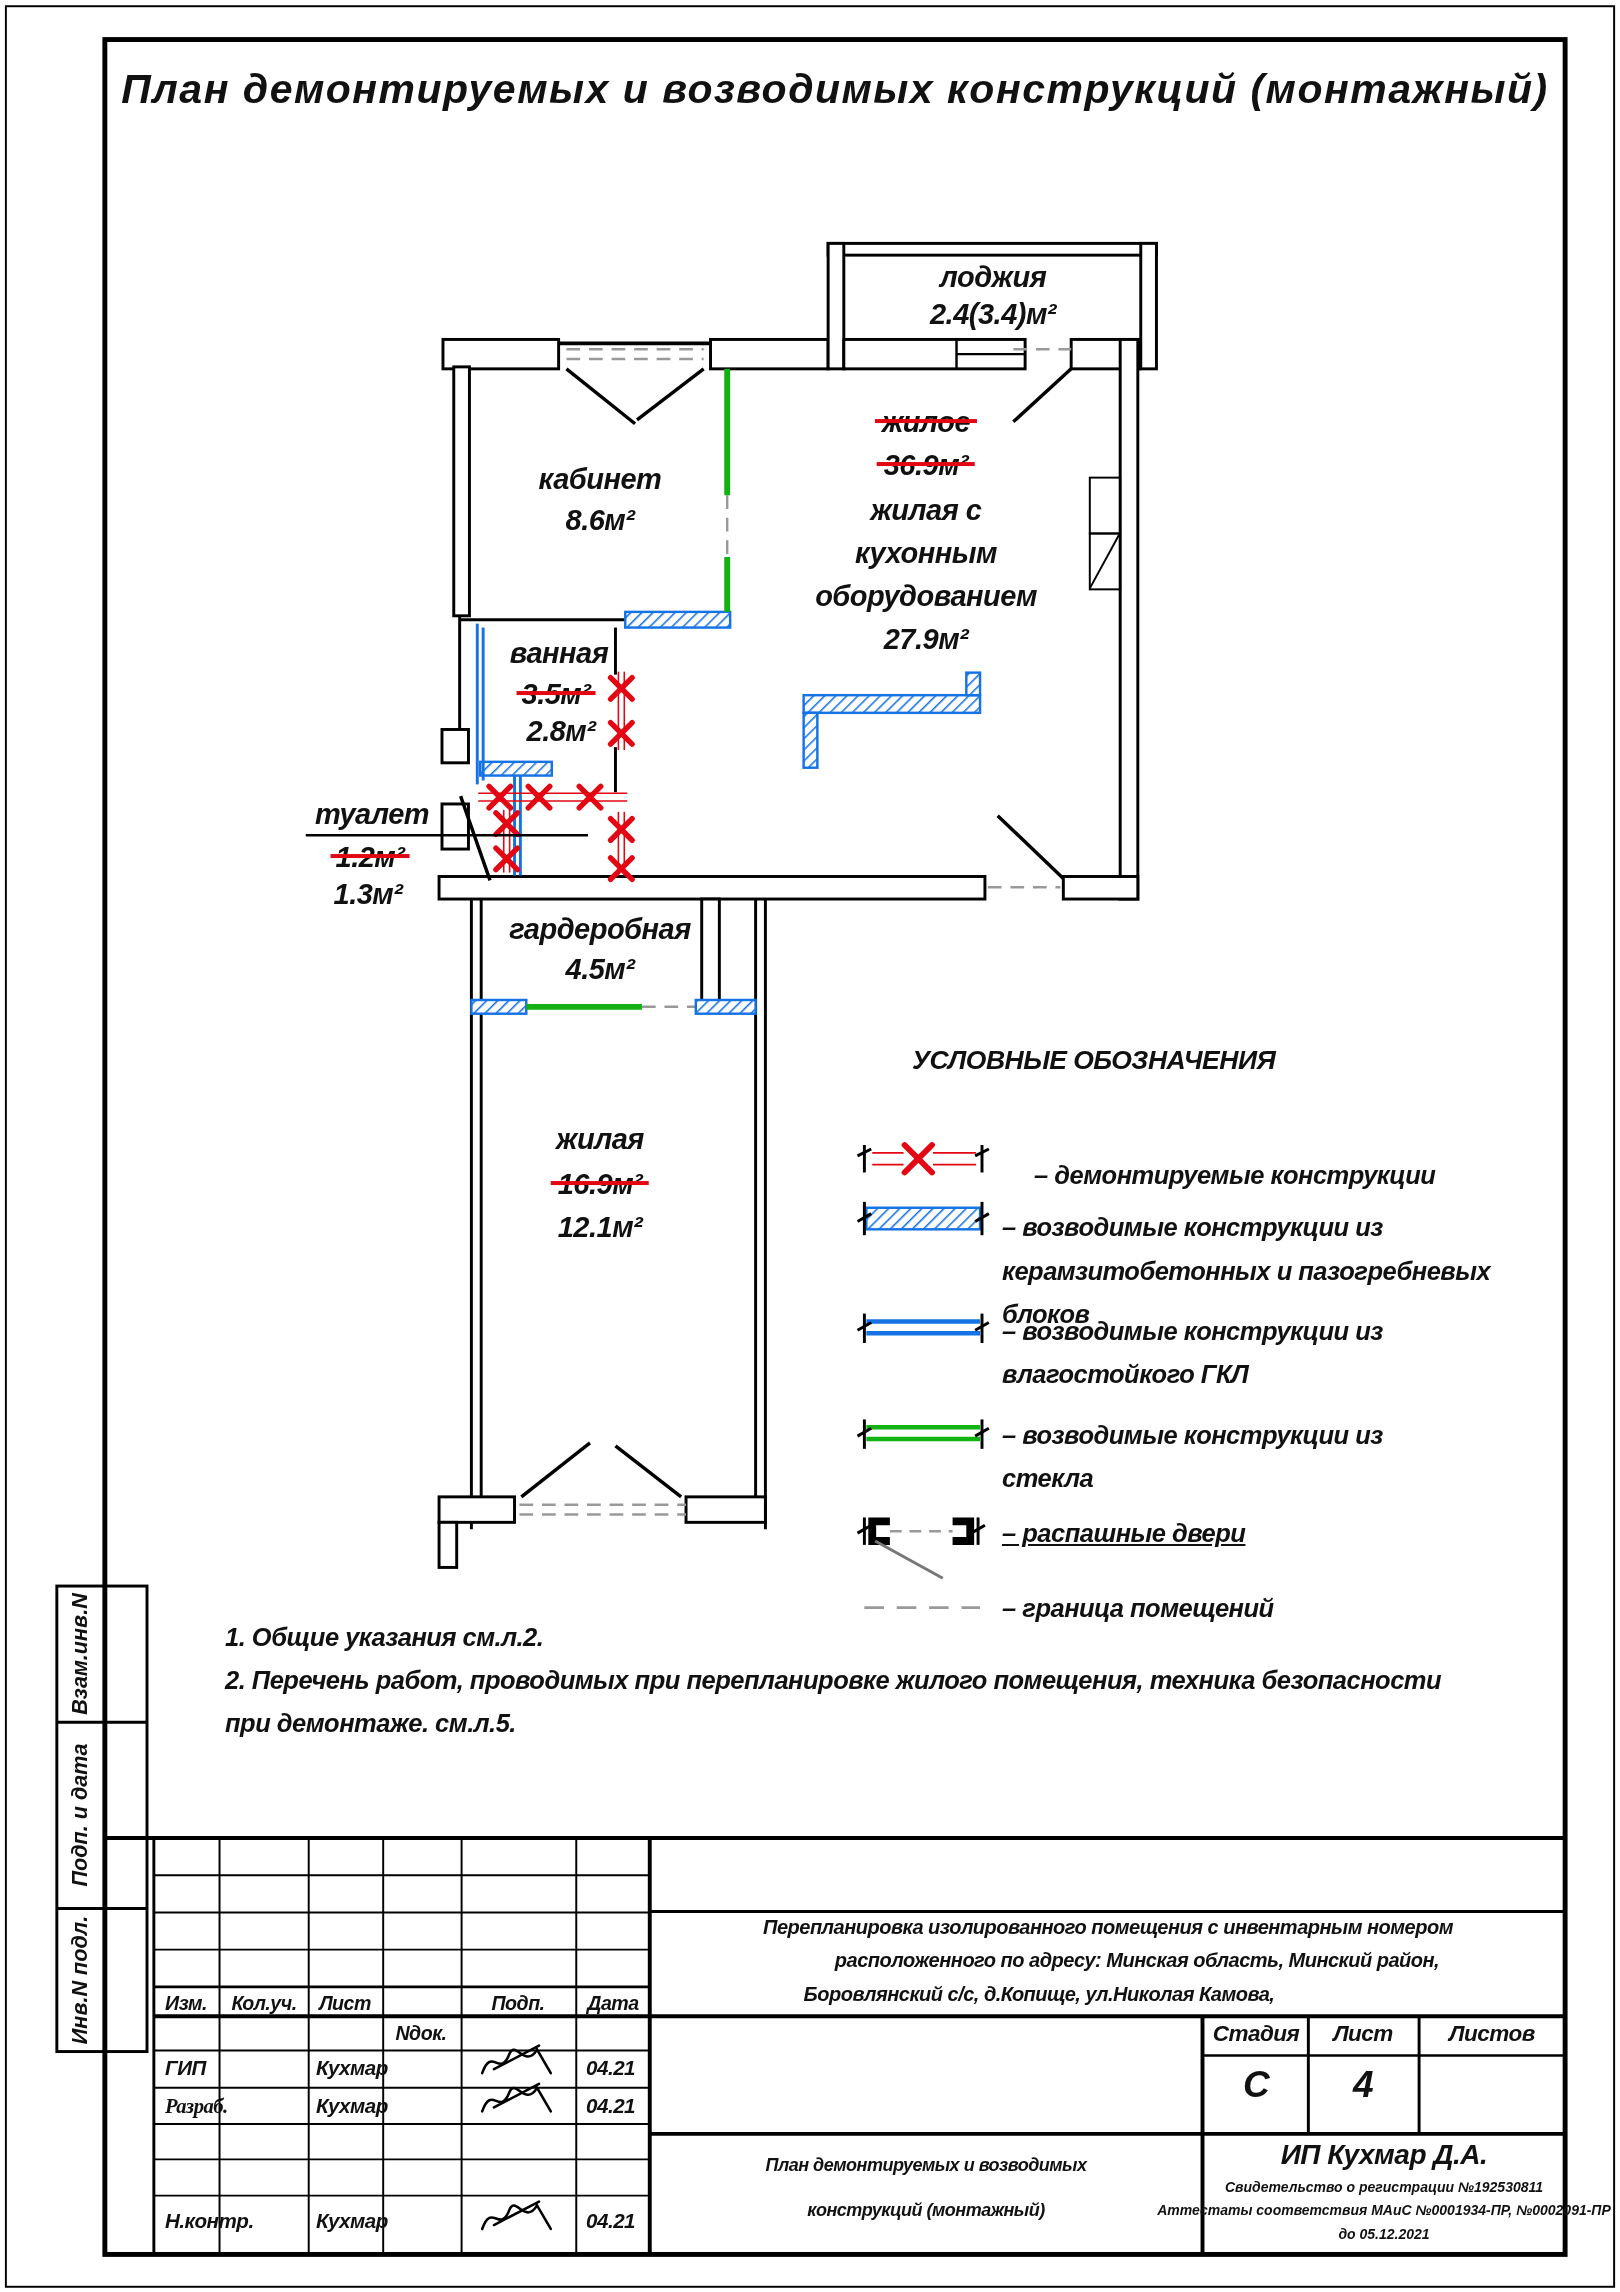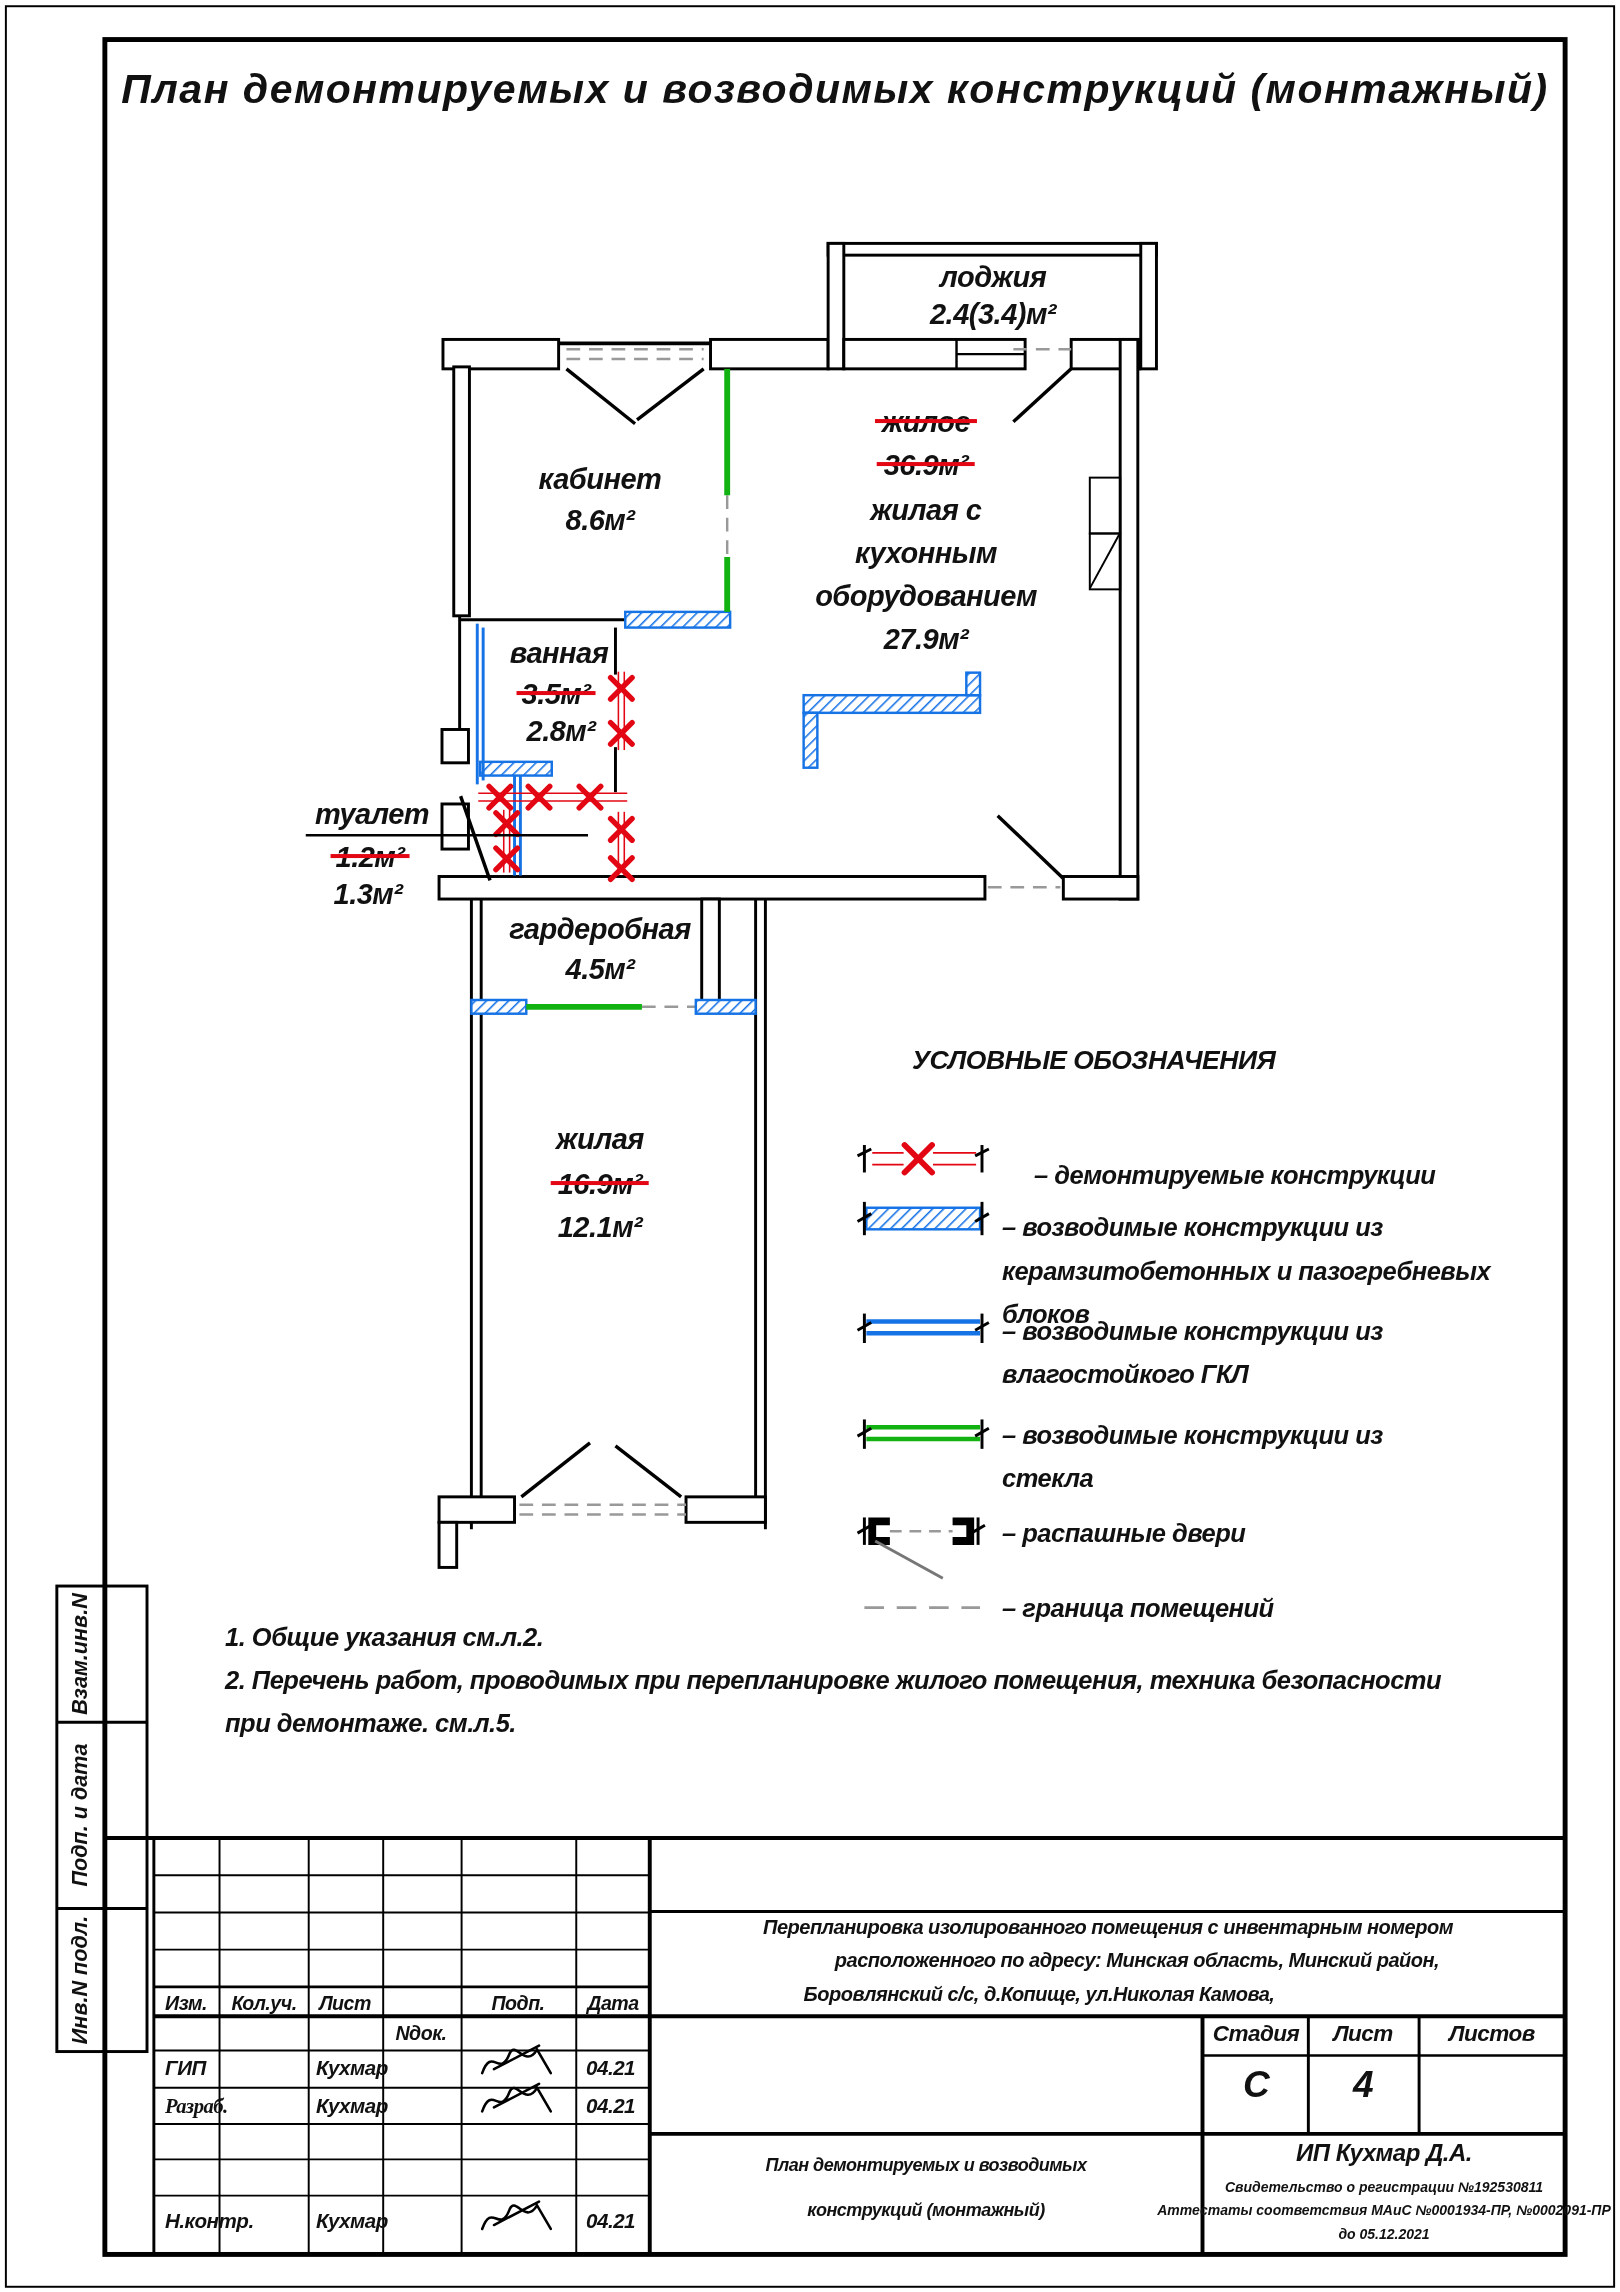--- a/index.html
+++ b/index.html
@@ -12,21 +12,21 @@
   .left{transform:none;}
   .t40{font-size:41px;letter-spacing:1.5px;}
   .t30{font-size:29px;}
   .t27{font-size:26.5px;}
   .t26{font-size:25.5px;}
   .t25{font-size:20px;}
   .t23{font-size:22.5px;}
   .t21{font-size:20.6px;}
   .t20{font-size:19.6px;}
   .t38{font-size:37px;}
-  .t29{font-size:24px;}
+  .t29{font-size:28px;}
   .t28{font-size:18px;}
   .t14{font-size:14px;letter-spacing:0;}
   .struck{position:relative;display:inline-block;}
   .struck::after{content:"";position:absolute;left:-8%;right:-8%;top:46%;height:3.9px;
                  background:#e30613;transform:translateY(-50%);}
   .rot{position:absolute;transform:translate(-50%,-50%) rotate(-90deg);white-space:nowrap;
        font-style:italic;font-weight:bold;font-size:21.6px;color:#111;}
 </style>
 </head>
 <body>
@@ -301,21 +301,21 @@
 
 <div class="lbl t27 left" style="left:912px;top:1047px;">УСЛОВНЫЕ ОБОЗНАЧЕНИЯ</div>
 <div class="lbl t26 left" style="left:1034px;top:1147px;margin-top:16px;">– демонтируемые конструкции</div>
 <div class="lbl t26 left" style="left:1002px;top:1215px;">– возводимые конструкции из</div>
 <div class="lbl t26 left" style="left:1002px;top:1259px;">керамзитобетонных и пазогребневых</div>
 <div class="lbl t26 left" style="left:1002px;top:1302px;">блоков</div>
 <div class="lbl t26 left" style="left:1002px;top:1319px;">– возводимые конструкции из</div>
 <div class="lbl t26 left" style="left:1002px;top:1362px;">влагостойкого ГКЛ</div>
 <div class="lbl t26 left" style="left:1002px;top:1423px;">– возводимые конструкции из</div>
 <div class="lbl t26 left" style="left:1002px;top:1466px;">стекла</div>
-<div class="lbl t26 left" style="left:1002px;top:1521px;">– распашные двери</div>
+<div class="lbl t26 left" style="left:1002px;top:1521px;text-decoration:underline;">– распашные двери</div>
 <div class="lbl t26 left" style="left:1002px;top:1596px;">– граница помещений</div>
 
 <div class="lbl t26 left" style="left:225px;top:1625px;">1. Общие указания см.л.2.</div>
 <div class="lbl t26 left" style="left:225px;top:1668px;">2. Перечень работ, проводимых при перепланировке жилого помещения, техника безопасности</div>
 <div class="lbl t26 left" style="left:225px;top:1711px;">при демонтаже. см.л.5.</div>
 
 <div class="lbl t20" style="left:186px;top:1994px;">Изм.</div>
 <div class="lbl t20" style="left:264px;top:1994px;">Кол.уч.</div>
 <div class="lbl t20" style="left:345px;top:1994px;">Лист</div>
 <div class="lbl t20" style="left:421px;top:1994px;margin-top:30px;">Nдок.</div>

